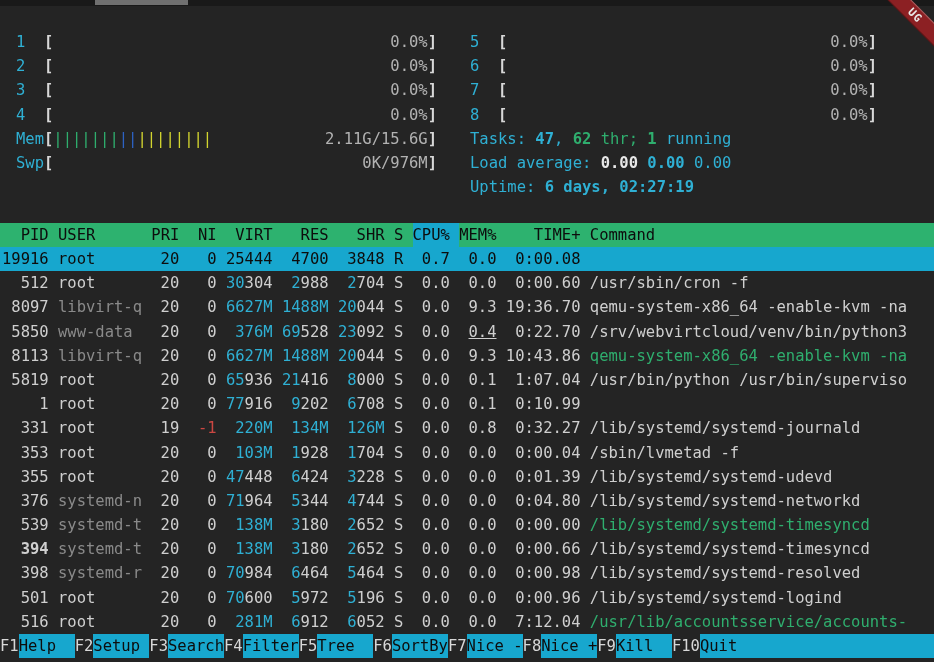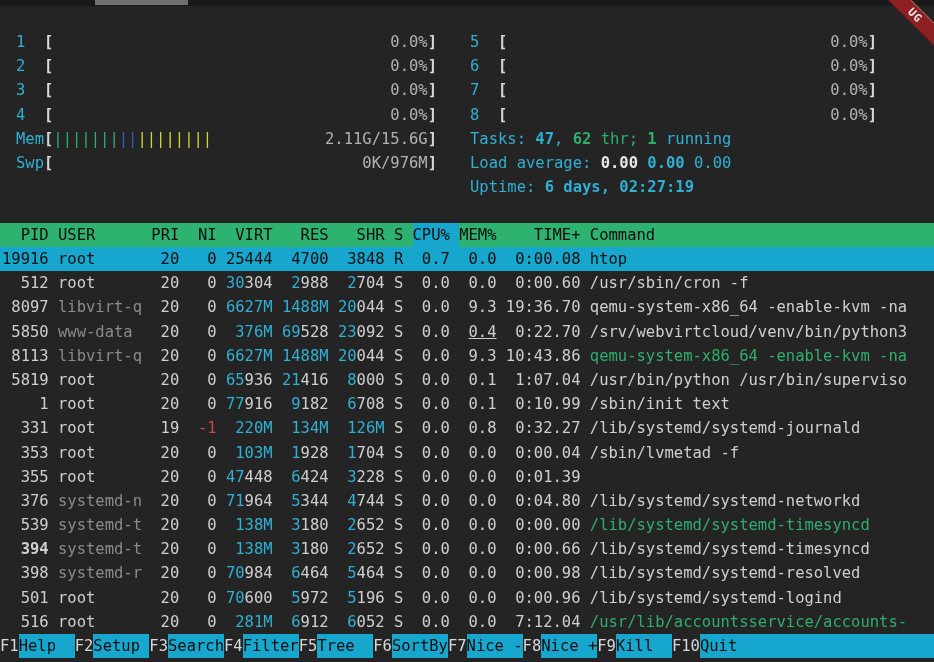--- a/index.html
+++ b/index.html
@@ -126,21 +126,20 @@
         <div class="cell" style="width: 10ch; padding-right: 1ch;"><span>root</span></div>
         <div class="cell r" style="width: 4ch; padding-right: 1ch;">20</div>
         <div class="cell r" style="width: 4ch; padding-right: 1ch;"><span>0</span></div>
         <div class="cell r" style="width: 6ch; padding-right: 1ch;"><span class="num-hi">25</span><span>444</span></div>
         <div class="cell r" style="width: 6ch; padding-right: 1ch;"><span class="num-hi">4</span><span>700</span></div>
         <div class="cell r" style="width: 6ch; padding-right: 1ch;"><span class="num-hi">3</span><span>848</span></div>
         <div class="cell" style="width: 2ch; padding-right: 1ch;">R</div>
         <div class="cell r" style="width: 5ch; padding-right: 1ch;">0.7</div>
         <div class="cell r" style="width: 5ch; padding-right: 1ch;">0.0</div>
         <div class="cell r" style="width: 9ch; padding-right: 1ch;">0:00.08</div>
-        <div class="cell grow"><span>htop</span></div>
       </div>
       <div class="prow">
         <div class="cell r" style="width: 6ch; padding-right: 1ch;">512</div>
         <div class="cell" style="width: 10ch; padding-right: 1ch;"><span>root</span></div>
         <div class="cell r" style="width: 4ch; padding-right: 1ch;">20</div>
         <div class="cell r" style="width: 4ch; padding-right: 1ch;"><span>0</span></div>
         <div class="cell r" style="width: 6ch; padding-right: 1ch;"><span class="num-hi">30</span><span>304</span></div>
         <div class="cell r" style="width: 6ch; padding-right: 1ch;"><span class="num-hi">2</span><span>988</span></div>
         <div class="cell r" style="width: 6ch; padding-right: 1ch;"><span class="num-hi">2</span><span>704</span></div>
         <div class="cell" style="width: 2ch; padding-right: 1ch;">S</div>
@@ -204,27 +203,26 @@
         <div class="cell r" style="width: 5ch; padding-right: 1ch;">0.1</div>
         <div class="cell r" style="width: 9ch; padding-right: 1ch;">1:07.04</div>
         <div class="cell grow"><span>/usr/bin/python /usr/bin/superviso</span></div>
       </div>
       <div class="prow">
         <div class="cell r" style="width: 6ch; padding-right: 1ch;">1</div>
         <div class="cell" style="width: 10ch; padding-right: 1ch;"><span>root</span></div>
         <div class="cell r" style="width: 4ch; padding-right: 1ch;">20</div>
         <div class="cell r" style="width: 4ch; padding-right: 1ch;"><span>0</span></div>
         <div class="cell r" style="width: 6ch; padding-right: 1ch;"><span class="num-hi">77</span><span>916</span></div>
-        <div class="cell r" style="width: 6ch; padding-right: 1ch;"><span class="num-hi">9</span><span>182</span></div>
+        <div class="cell r" style="width: 6ch; padding-right: 1ch;"><span class="num-hi">9</span><span>202</span></div>
         <div class="cell r" style="width: 6ch; padding-right: 1ch;"><span class="num-hi">6</span><span>708</span></div>
         <div class="cell" style="width: 2ch; padding-right: 1ch;">S</div>
         <div class="cell r" style="width: 5ch; padding-right: 1ch;">0.0</div>
         <div class="cell r" style="width: 5ch; padding-right: 1ch;">0.1</div>
         <div class="cell r" style="width: 9ch; padding-right: 1ch;">0:10.99</div>
-        <div class="cell grow"><span>/sbin/init text</span></div>
       </div>
       <div class="prow">
         <div class="cell r" style="width: 6ch; padding-right: 1ch;">331</div>
         <div class="cell" style="width: 10ch; padding-right: 1ch;"><span>root</span></div>
         <div class="cell r" style="width: 4ch; padding-right: 1ch;">19</div>
         <div class="cell r" style="width: 4ch; padding-right: 1ch;"><span class="red">-1</span></div>
         <div class="cell r" style="width: 6ch; padding-right: 1ch;"><span class="num-hi">220M</span></div>
         <div class="cell r" style="width: 6ch; padding-right: 1ch;"><span class="num-hi">134M</span></div>
         <div class="cell r" style="width: 6ch; padding-right: 1ch;"><span class="num-hi">126M</span></div>
         <div class="cell" style="width: 2ch; padding-right: 1ch;">S</div>
@@ -252,20 +250,21 @@
         <div class="cell" style="width: 10ch; padding-right: 1ch;"><span>root</span></div>
         <div class="cell r" style="width: 4ch; padding-right: 1ch;">20</div>
         <div class="cell r" style="width: 4ch; padding-right: 1ch;"><span>0</span></div>
         <div class="cell r" style="width: 6ch; padding-right: 1ch;"><span class="num-hi">47</span><span>448</span></div>
         <div class="cell r" style="width: 6ch; padding-right: 1ch;"><span class="num-hi">6</span><span>424</span></div>
         <div class="cell r" style="width: 6ch; padding-right: 1ch;"><span class="num-hi">3</span><span>228</span></div>
         <div class="cell" style="width: 2ch; padding-right: 1ch;">S</div>
         <div class="cell r" style="width: 5ch; padding-right: 1ch;">0.0</div>
         <div class="cell r" style="width: 5ch; padding-right: 1ch;">0.0</div>
         <div class="cell r" style="width: 9ch; padding-right: 1ch;">0:01.39</div>
+        <div class="cell grow"><span>/lib/systemd/systemd-udevd</span></div>
       </div>
       <div class="prow">
         <div class="cell r" style="width: 6ch; padding-right: 1ch;">376</div>
         <div class="cell" style="width: 10ch; padding-right: 1ch;"><span class="dim">systemd-n</span></div>
         <div class="cell r" style="width: 4ch; padding-right: 1ch;">20</div>
         <div class="cell r" style="width: 4ch; padding-right: 1ch;"><span>0</span></div>
         <div class="cell r" style="width: 6ch; padding-right: 1ch;"><span class="num-hi">71</span><span>964</span></div>
         <div class="cell r" style="width: 6ch; padding-right: 1ch;"><span class="num-hi">5</span><span>344</span></div>
         <div class="cell r" style="width: 6ch; padding-right: 1ch;"><span class="num-hi">4</span><span>744</span></div>
         <div class="cell" style="width: 2ch; padding-right: 1ch;">S</div>

